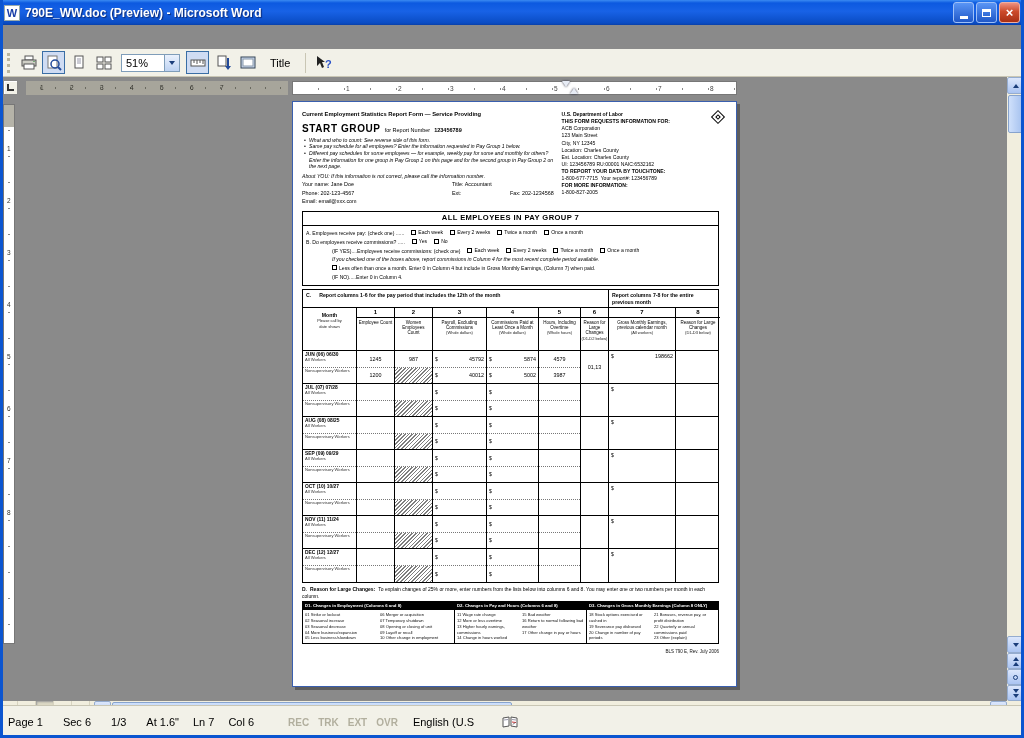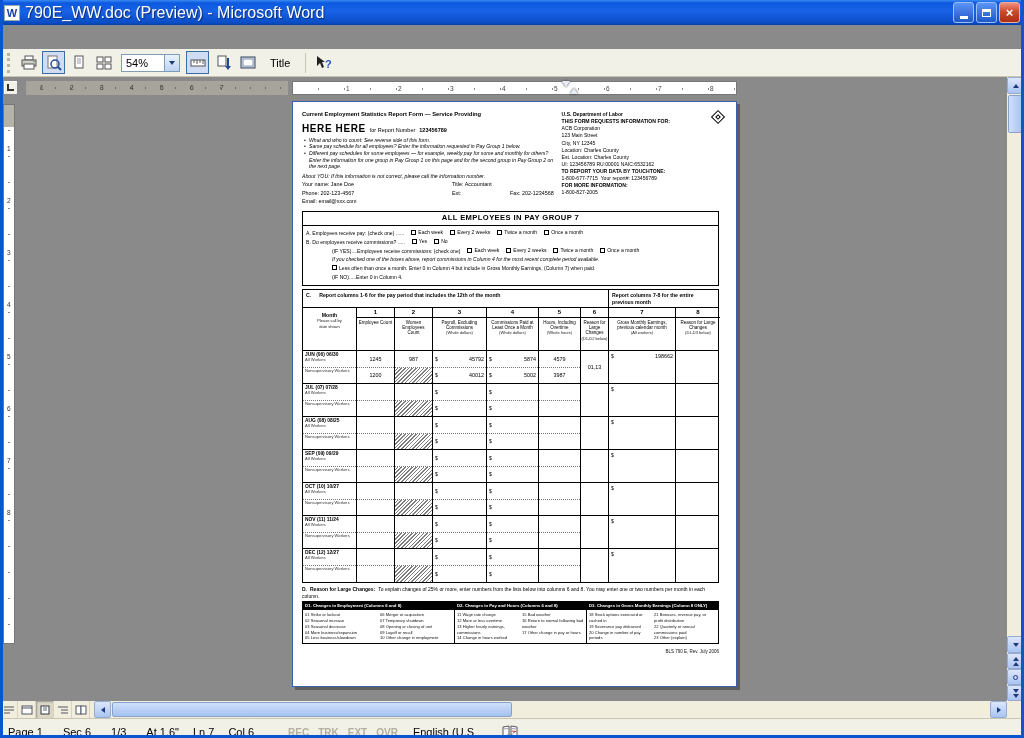--- a/index.html
+++ b/index.html
@@ -4,21 +4,21 @@
 <style>
 *{margin:0;padding:0;box-sizing:border-box}
 html,body{width:1024px;height:738px;overflow:hidden}
 body{font-family:"Liberation Sans",sans-serif;background:#000}
 .window{position:relative;width:1024px;height:738px;overflow:hidden;background:#8a8a8a}
 .frame{position:absolute;inset:0;border:3px solid #0b55d0;border-top:0;pointer-events:none;z-index:99}
 
 
 .titlebar{position:absolute;left:0;top:0;right:0;height:25px;background:linear-gradient(180deg,#3a8af2 0%,#0c59e0 12%,#1862e6 45%,#0a4cc4 92%,#0940a8 100%);display:flex;align-items:center;padding:0 4px;color:#fff;z-index:5}
 .title-icon{width:16px;height:16px;background:#fff;border:1px solid #9aa;display:flex;align-items:center;justify-content:center;font-weight:bold;color:#1a3fa8;font-size:11px;margin-right:5px;flex:none}
-.title-text{font-size:16px;font-weight:normal;text-shadow:1px 1px 1px #0a2a78;flex:1;white-space:nowrap;overflow:hidden}
+.title-text{font-size:12px;font-weight:bold;text-shadow:1px 1px 1px #0a2a78;flex:1;white-space:nowrap;overflow:hidden}
 .tbtns{display:flex;gap:2px}
 .tbtn{width:21px;height:21px;border-radius:3px;border:1px solid #9ec0f8;display:flex;align-items:center;justify-content:center;color:#fff;font-size:13px;font-weight:bold;background:linear-gradient(180deg,#5a95f5,#2058c8)}
 .tbtn.close{background:linear-gradient(180deg,#ee9180,#cc4a2a 45%,#a82f14);border-color:#f0b0a0}
 .minglyph{display:block;width:8px;height:3px;background:#fff;margin-top:10px}
 .maxglyph{display:block;width:9px;height:8px;border:1px solid #fff;border-top:3px solid #fff}
 
 
 .menubar{position:absolute;left:0;top:25px;right:0;height:24px;background:#f2f1e8;border-bottom:1px solid #dedbc8;display:flex;align-items:center;padding:0 8px;z-index:5}
 .menu-item{font-size:11px;padding:3px 8px;color:#000;white-space:nowrap}
 .qbox{margin-left:auto;width:155px;height:18px;background:#fff;border:1px solid #7f9db9;display:flex;align-items:center;font-size:11px;color:#8a8a8a;padding:0 4px;margin-right:4px}
@@ -128,21 +128,21 @@
 .vbtn.active{background:#dcd8c4;box-shadow:inset 1px 1px 2px #999}
 .vbtn svg{display:block}
 .hbtn{width:17px;height:17px;background:linear-gradient(180deg,#dce7fc,#aac4f2);border:1px solid #95accf;border-radius:2px;display:flex;align-items:center;justify-content:center;flex:none}
 .tri-left{width:0;height:0;border-top:3px solid transparent;border-bottom:3px solid transparent;border-right:4px solid #1a3d7a}
 .tri-right{width:0;height:0;border-top:3px solid transparent;border-bottom:3px solid transparent;border-left:4px solid #1a3d7a}
 .hthumb{width:400px;height:15px;margin:0 1px;background:linear-gradient(180deg,#cfe0fb,#a6c2ef);border:1px solid #87a3cd;border-radius:2px;flex:none}
 .htrack{flex:1}
 .corner{position:absolute;right:0;bottom:20px;width:17px;height:17px;background:#f1eede;z-index:4}
 
 
-.statusbar{position:absolute;left:0;right:0;bottom:0;height:20px;background:#f2f1e8;border-top:1px solid #c9c6b4;display:flex;align-items:flex-end;font-size:11px;padding:0 8px;color:#000;z-index:5}
+.statusbar{position:absolute;left:0;right:0;bottom:0;height:20px;background:#f2f1e8;border-top:1px solid #c9c6b4;display:flex;align-items:center;font-size:11px;padding:16px 8px;color:#000;z-index:5}
 .st{margin-right:20px;white-space:nowrap}
 .st.sm{margin-right:14px}
 .dim{color:#b2af9e;font-weight:bold;margin-right:9px;font-size:10px}
 .spell{margin-left:8px;display:flex;align-items:center}
 </style>
 </head>
 <body>
 
 <div class="window">
 
@@ -188,21 +188,21 @@
     </span>
     <span class="tico">
       <svg width="16" height="16">
           <rect x="1" y="2" width="6" height="5" fill="#fff" stroke="#555"></rect>
           <rect x="9" y="2" width="6" height="5" fill="#fff" stroke="#555"></rect>
           <rect x="1" y="9" width="6" height="5" fill="#fff" stroke="#555"></rect>
           <rect x="9" y="9" width="6" height="5" fill="#fff" stroke="#555"></rect>
         </svg>
     </span>
     <span class="zoombox">
-      <span class="zoomval">54%</span>
+      <span class="zoomval">51%</span>
       <span class="zoomarr">
           <i></i>
         </span>
     </span>
     <span class="tico pressed">
       <svg width="16" height="16">
           <rect x="1" y="5" width="14" height="6" fill="#fff" stroke="#555"></rect>
           <line x1="4" y1="5" x2="4" y2="8" stroke="#555"></line>
           <line x1="7" y1="5" x2="7" y2="9" stroke="#555"></line>
           <line x1="10" y1="5" x2="10" y2="8" stroke="#555"></line>
@@ -273,21 +273,21 @@
       </div>
   </div>
 
   <div class="docarea">
     <div class="page">
 
       <div class="top-row">
         <div class="tl">
           <div class="f-title">Current Employment Statistics Report Form — Service Providing</div>
           <div class="start-row">
-            <span class="start">HERE HERE</span>
+            <span class="start">START GROUP</span>
             <span>for Report Number</span>
             <span class="repnum">123456789</span>
           </div>
           <div class="bullets">
               <div>What and who to count: See reverse side of this form.</div>
               <div>Same pay schedule for all employees?  Enter the information requested in Pay Group 1 below.</div>
               <div>Different pay schedules for some employees — for example, weekly pay for some and monthly for others?  Enter the information for one group in Pay Group 1 on this page and for the second group in Pay Group 2 on the next page.</div>
             </div>
           <div class="about-h">About YOU: If this information is not correct, please call the information number.</div>
           <div class="arow">

